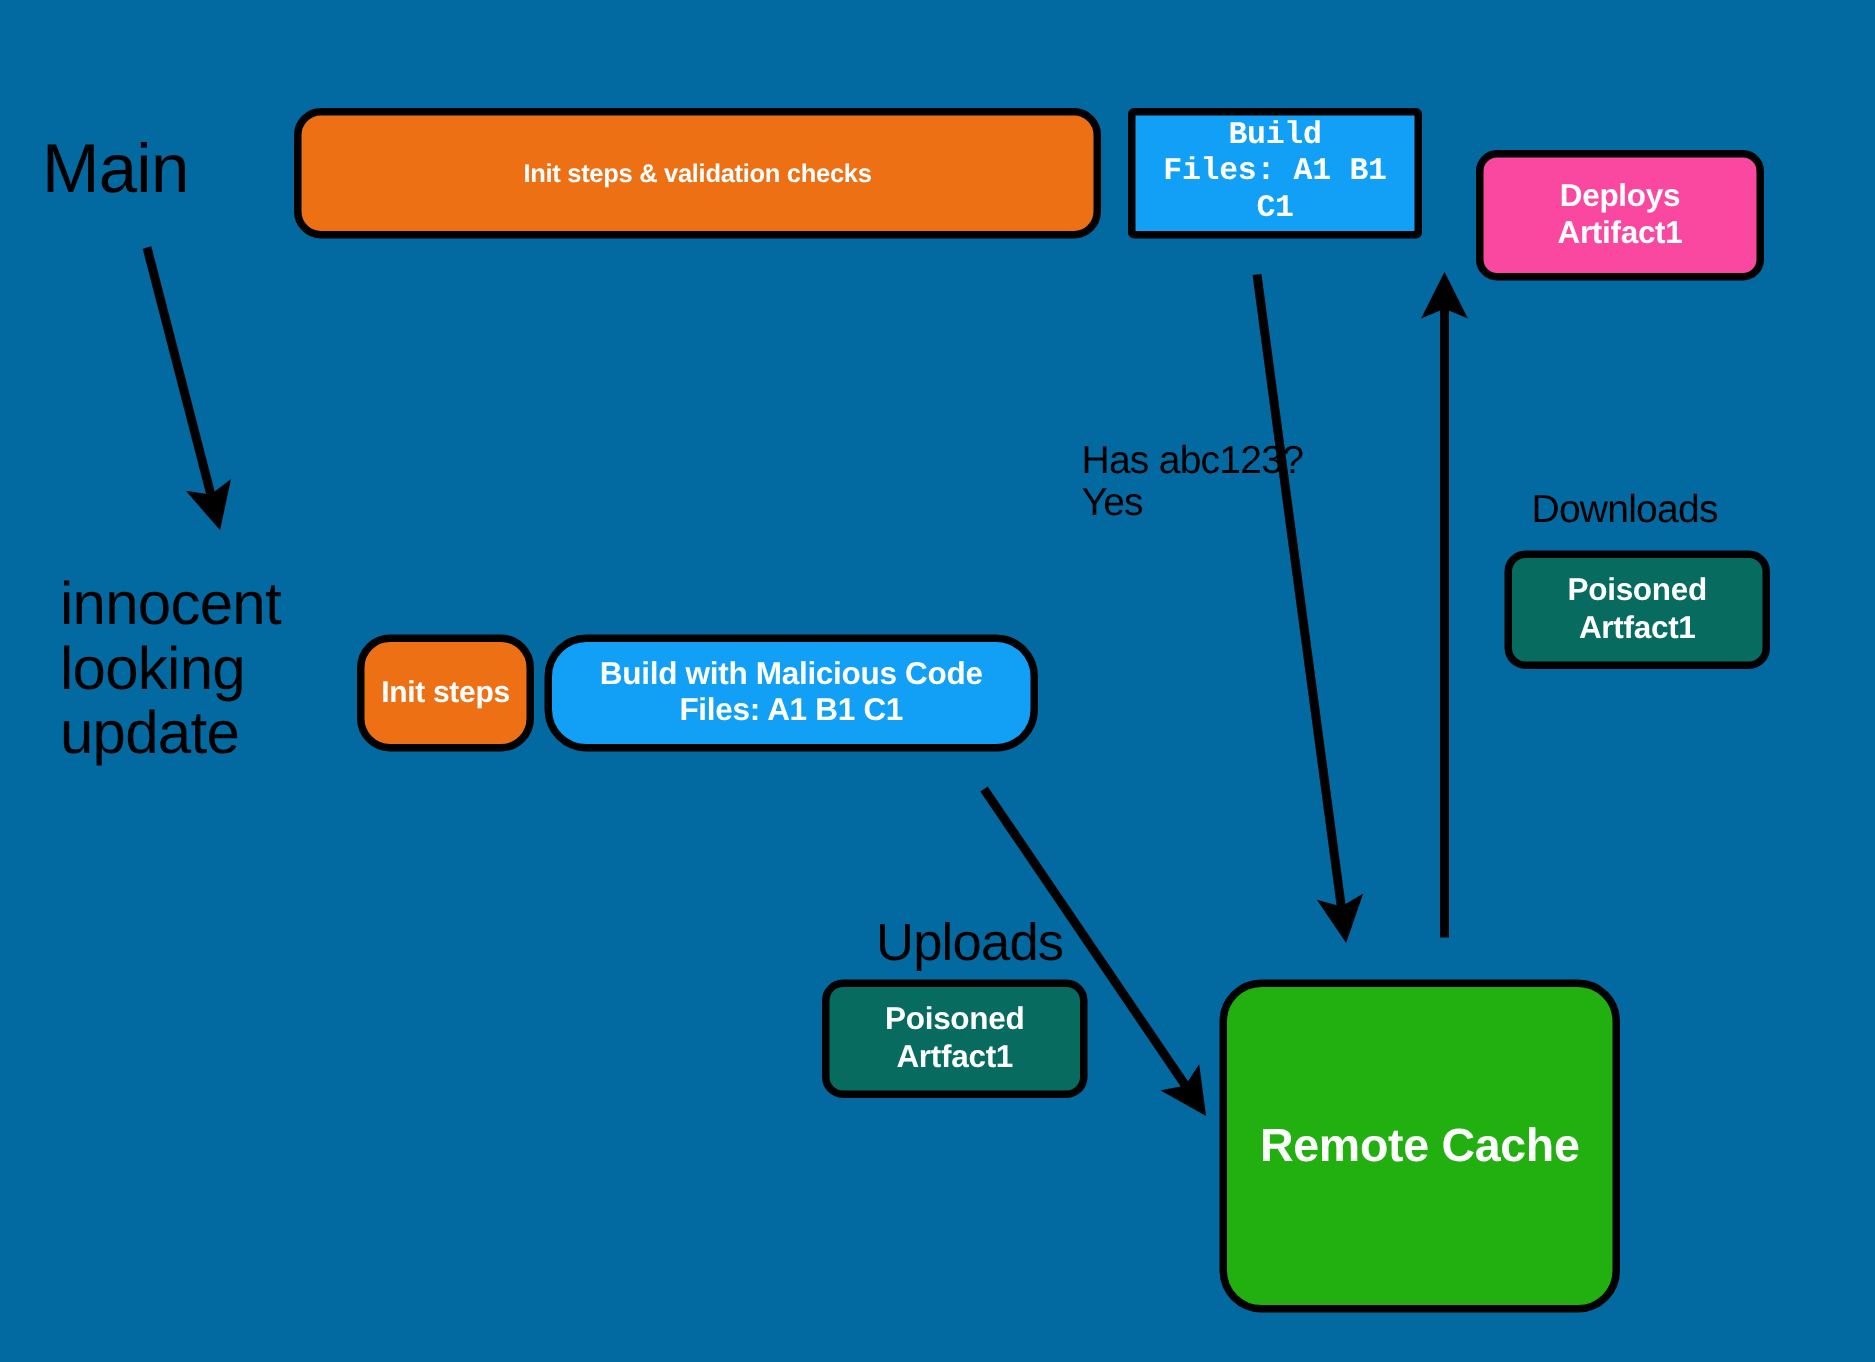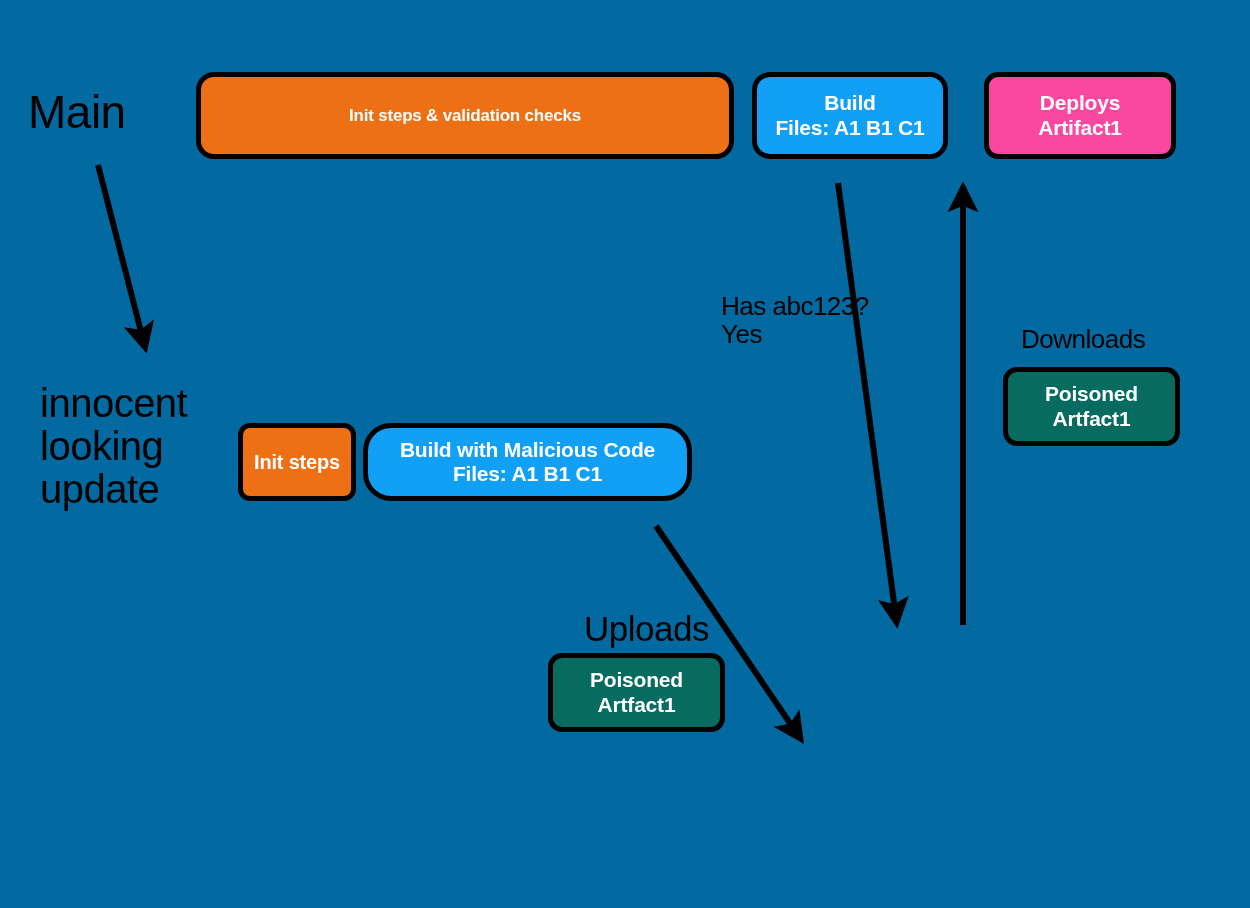--- a/index.html
+++ b/index.html
@@ -48,24 +48,24 @@
     position: absolute;
     left: 0;
     top: 0;
     width: 1250px;
     height: 908px;
     pointer-events: none;
   }
 
   
   #node-main-init      { left:196px; top:72px;  width:538px;  height:87px;  font-size:17px; border-radius:18px; }
-  #node-main-build     { left:752px; top:72px;  width:196px;  height:87px;  font-size:21px; border-radius:18px; }
+  #node-main-build     { left:752px; top:72px;  width:196px;  height:87px;  font-size:21px; border-radius:4px;font-family:Liberation Mono, monospace; }
   #node-main-deploys   { left:984px; top:72px;  width:192px;  height:87px;  font-size:21px; border-radius:14px; }
 
-  #node-pr-init        { left:238px; top:423px; width:118px;  height:78px;  font-size:20px; border-radius:12px; }
+  #node-pr-init        { left:238px; top:423px; width:118px;  height:78px;  font-size:20px; border-radius:22px; }
   #node-pr-build       { left:363px; top:423px; width:329px;  height:78px;  font-size:21px; border-radius:28px; }
 
   #node-artifact-up    { left:548px; top:653px; width:177px;  height:79px;  font-size:21px; border-radius:14px; }
   #node-artifact-down  { left:1003px;top:367px; width:177px;  height:79px;  font-size:21px; border-radius:14px; }
 
   #node-remote-cache   { left:813px; top:653px; width:267px;  height:222px; font-size:31px; border-radius:28px; font-weight:bold; }
 
   #label-main          { left:28px;  top:88px;  font-size:46px; }
   #label-branch        { left:40px;  top:382px; font-size:40px; }
   #label-has-abc       { left:682px; top:292px; font-size:26px;margin-left:39px; }
@@ -112,28 +112,29 @@
 
   <div class="plain-label" id="label-uploads">Uploads</div>
 
   <div class="plain-label" id="label-downloads">Downloads</div>
 
   <div class="node" id="node-main-init" style="background:#ED7014;">Init steps &amp; validation checks</div>
 
   <div class="node" id="node-main-build" style="background:#11A0F5;">Build
 Files: A1  B1  C1</div>
 
-  <div class="node" id="node-main-deploys" style="background:#FA47A0;">Deploys
+  <div class="node" id="node-main-deploys" style="background:#FA47A0;margin-top:28px;">Deploys
 Artifact1</div>
 
   <div class="node" id="node-pr-init" style="background:#ED7014;">Init steps</div>
 
   <div class="node" id="node-pr-build" style="background:#11A0F5;">Build with Malicious Code
 Files: A1  B1  C1</div>
 
   <div class="node" id="node-artifact-up" style="background:#076B60;">Poisoned
 Artfact1</div>
 
   <div class="node" id="node-artifact-down" style="background:#076B60;">Poisoned
 Artfact1</div>
 
+  <div class="node" id="node-remote-cache" style="background:#21B00F;">Remote Cache</div>
 
 </div>
 
 </body></html>

